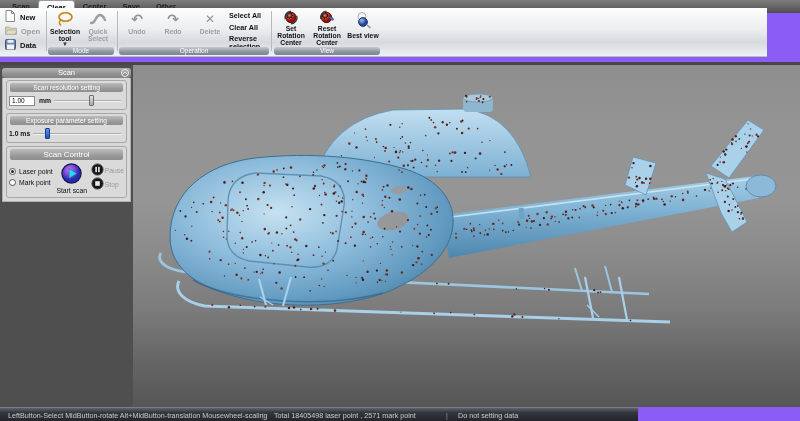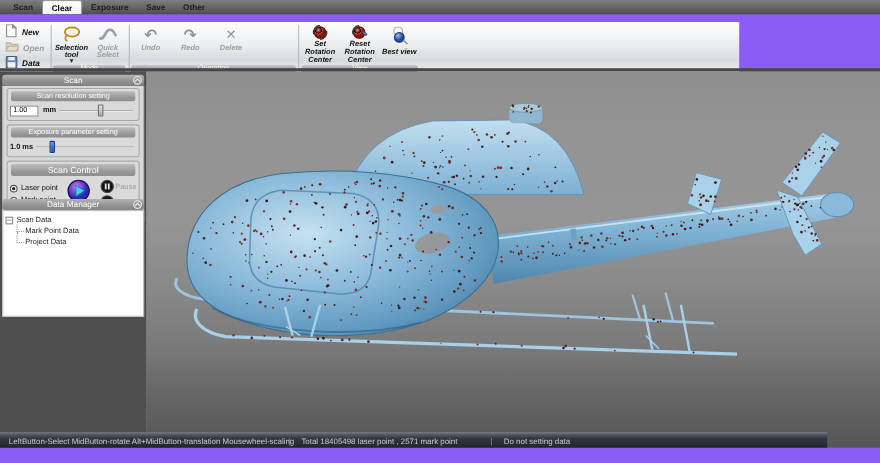--- a/index.html
+++ b/index.html
@@ -10,23 +10,23 @@
   
   .tabbar { position:absolute; left:0; top:0; width:800px; height:13px;
     background:linear-gradient(180deg,#7e7e7e,#585858 80%,#4c4c4c);
     display:flex; align-items:flex-end; padding-left:4px; }
   .tab { height:13px; line-height:13px; padding:0 8px; font-size:7.5px; font-weight:bold;
     color:#1c1c1c; cursor:default; }
   .tab.active { background:linear-gradient(180deg,#ffffff,#f0f2f4); color:#000;
     border-radius:3px 3px 0 0; border:1px solid #9a9a9a; border-bottom:none; }
 
   
-  .ribbon { position:absolute; left:0; top:20px; width:672px; height:49px;
+  .ribbon { position:absolute; left:0; top:8px; width:767px; height:49px;
     background:linear-gradient(180deg,#fdfdfd 0%,#ebedef 45%,#d6dadd 72%,#eef2f2 100%);
-    border-bottom:1px solid #b9bdc0;font-style:italic; }
+    border-bottom:1px solid #b9bdc0; }
   .vsep { position:absolute; top:3px; height:40px; width:1px; background:#b6babd; }
   .filecol { position:absolute; left:3px; top:2px; width:42px; }
   .filebtn { display:flex; align-items:center; height:14px; gap:4px; padding-left:2px; }
   .filebtn .lbl { font-size:7.5px; font-weight:bold; }
   .filebtn .lbl.dis { color:#9a9a9a; }
   .rgroup { position:absolute; top:0; height:49px; }
   .gcaption { position:absolute; bottom:2px; left:1px; right:1px; height:8px; line-height:8px;
     text-align:center; color:#fff; font-size:6.5px; border-radius:3px;
     background:linear-gradient(180deg,#c6cbd1,#8d949c 60%,#7d848c); }
   .bigbtn { position:absolute; top:2px; text-align:center; cursor:default; }
@@ -84,35 +84,35 @@
   
   .tree { background:#fff; border:1px solid #bdbdbd; height:97px; padding:3px 2px; }
   .tnode { display:flex; align-items:center; height:10px; font-size:6.8px; color:#222; }
   .expander { width:7px; height:7px; border:1px solid #8a8a8a; background:#fff; font-size:7px;
     line-height:5px; text-align:center; color:#333; margin-right:3px; flex:none; }
   .tchild { position:relative; margin-left:10px; padding-left:8px; }
   .tchild:before { content:""; position:absolute; left:0; top:-4px; bottom:4px; border-left:1px dotted #999; }
   .tchild:after { content:""; position:absolute; left:0; top:5px; width:7px; border-top:1px dotted #999; }
 
   
-  .statusbar { position:absolute; left:0; top:393px; width:752px; height:14px;
+  .statusbar { position:absolute; left:0; top:407px; width:638px; height:14px;
     background:linear-gradient(180deg,#5d626c,#33363e 35%,#23252b);
     border-top:1px solid #787e88; color:#cbcbcb; font-size:7.2px; }
   .statusbar span { position:absolute; top:3px; white-space:nowrap; }
   .ssep { color:#8f949c; }
 </style>
 </head>
 <body>
 
 <div class="app">
 
   <div class="tabbar">
     <div class="tab">Scan</div>
     <div class="tab active">Clear</div>
-    <div class="tab">Exposure</div>
+    <div class="tab">Center</div>
     <div class="tab">Save</div>
     <div class="tab">Other</div>
   </div>
 
   <div class="ribbon">
 
     <div class="filecol">
       <div class="filebtn">
         <span>
           <svg width="11" height="12" viewBox="0 0 11 12">
@@ -174,20 +174,25 @@
         <div class="ic glyph">↶</div>
         <div class="t dis">Undo</div>
       </div>
       <div class="bigbtn" style="left:40px; width:30px;">
         <div class="ic glyph">↷</div>
         <div class="t dis">Redo</div>
       </div>
       <div class="bigbtn" style="left:76px; width:32px;">
         <div class="ic glyph" style="font-size:12px;">✕</div>
         <div class="t dis">Delete</div>
+      </div>
+      <div style="position:absolute; left:111px; top:3px; width:40px;">
+        <div class="txtbtn">Select All</div>
+        <div class="txtbtn">Clear All</div>
+        <div class="txtbtn" style="line-height:7.5px;">Reverse selection</div>
       </div>
       <div class="gcaption">Operation</div>
     </div>
 
     <div class="vsep" style="left:271px"></div>
 
     <div class="rgroup" style="left:273px; width:108px;">
       <div class="bigbtn" style="left:1px; width:34px;">
         <div class="ic" style="height:15px;">
           <svg width="16" height="15" viewBox="0 0 16 15">
@@ -326,42 +331,20 @@
                   </span>
                   <span class="t">Stop</span>
                 </div>
               </div>
             </div>
           </div>
 
         </div>
       </div>
 
-      <div class="panel" style="top:116px;">
-        <div class="phdr">
-          <span>Data Manager</span>
-          <span class="chev">
-            <svg width="6" height="4" viewBox="0 0 6 4">
-                <polyline points="0.5,3.5 3,0.8 5.5,3.5" fill="none" stroke="#f0f0f0" stroke-width="1"></polyline>
-              </svg>
-          </span>
-        </div>
-        <div class="tree">
-          <div class="tnode">
-            <span class="expander">–</span>
-            <span>Scan Data</span>
-          </div>
-          <div class="tnode tchild">
-            <span>Mark Point Data</span>
-          </div>
-          <div class="tnode tchild">
-            <span>Project Data</span>
-          </div>
-        </div>
-      </div>
     </div>
 
     <div class="viewport">
       <svg id="heli" width="667" height="342" viewBox="0 0 667 342">
         <defs>
           <radialGradient id="cabing" cx="38%" cy="38%" r="75%">
             <stop offset="0%" stop-color="#c6e2f1"></stop>
               <stop offset="45%" stop-color="#8cbbdb"></stop>
             <stop offset="80%" stop-color="#6099bf"></stop>
               <stop offset="100%" stop-color="#46799f"></stop>

